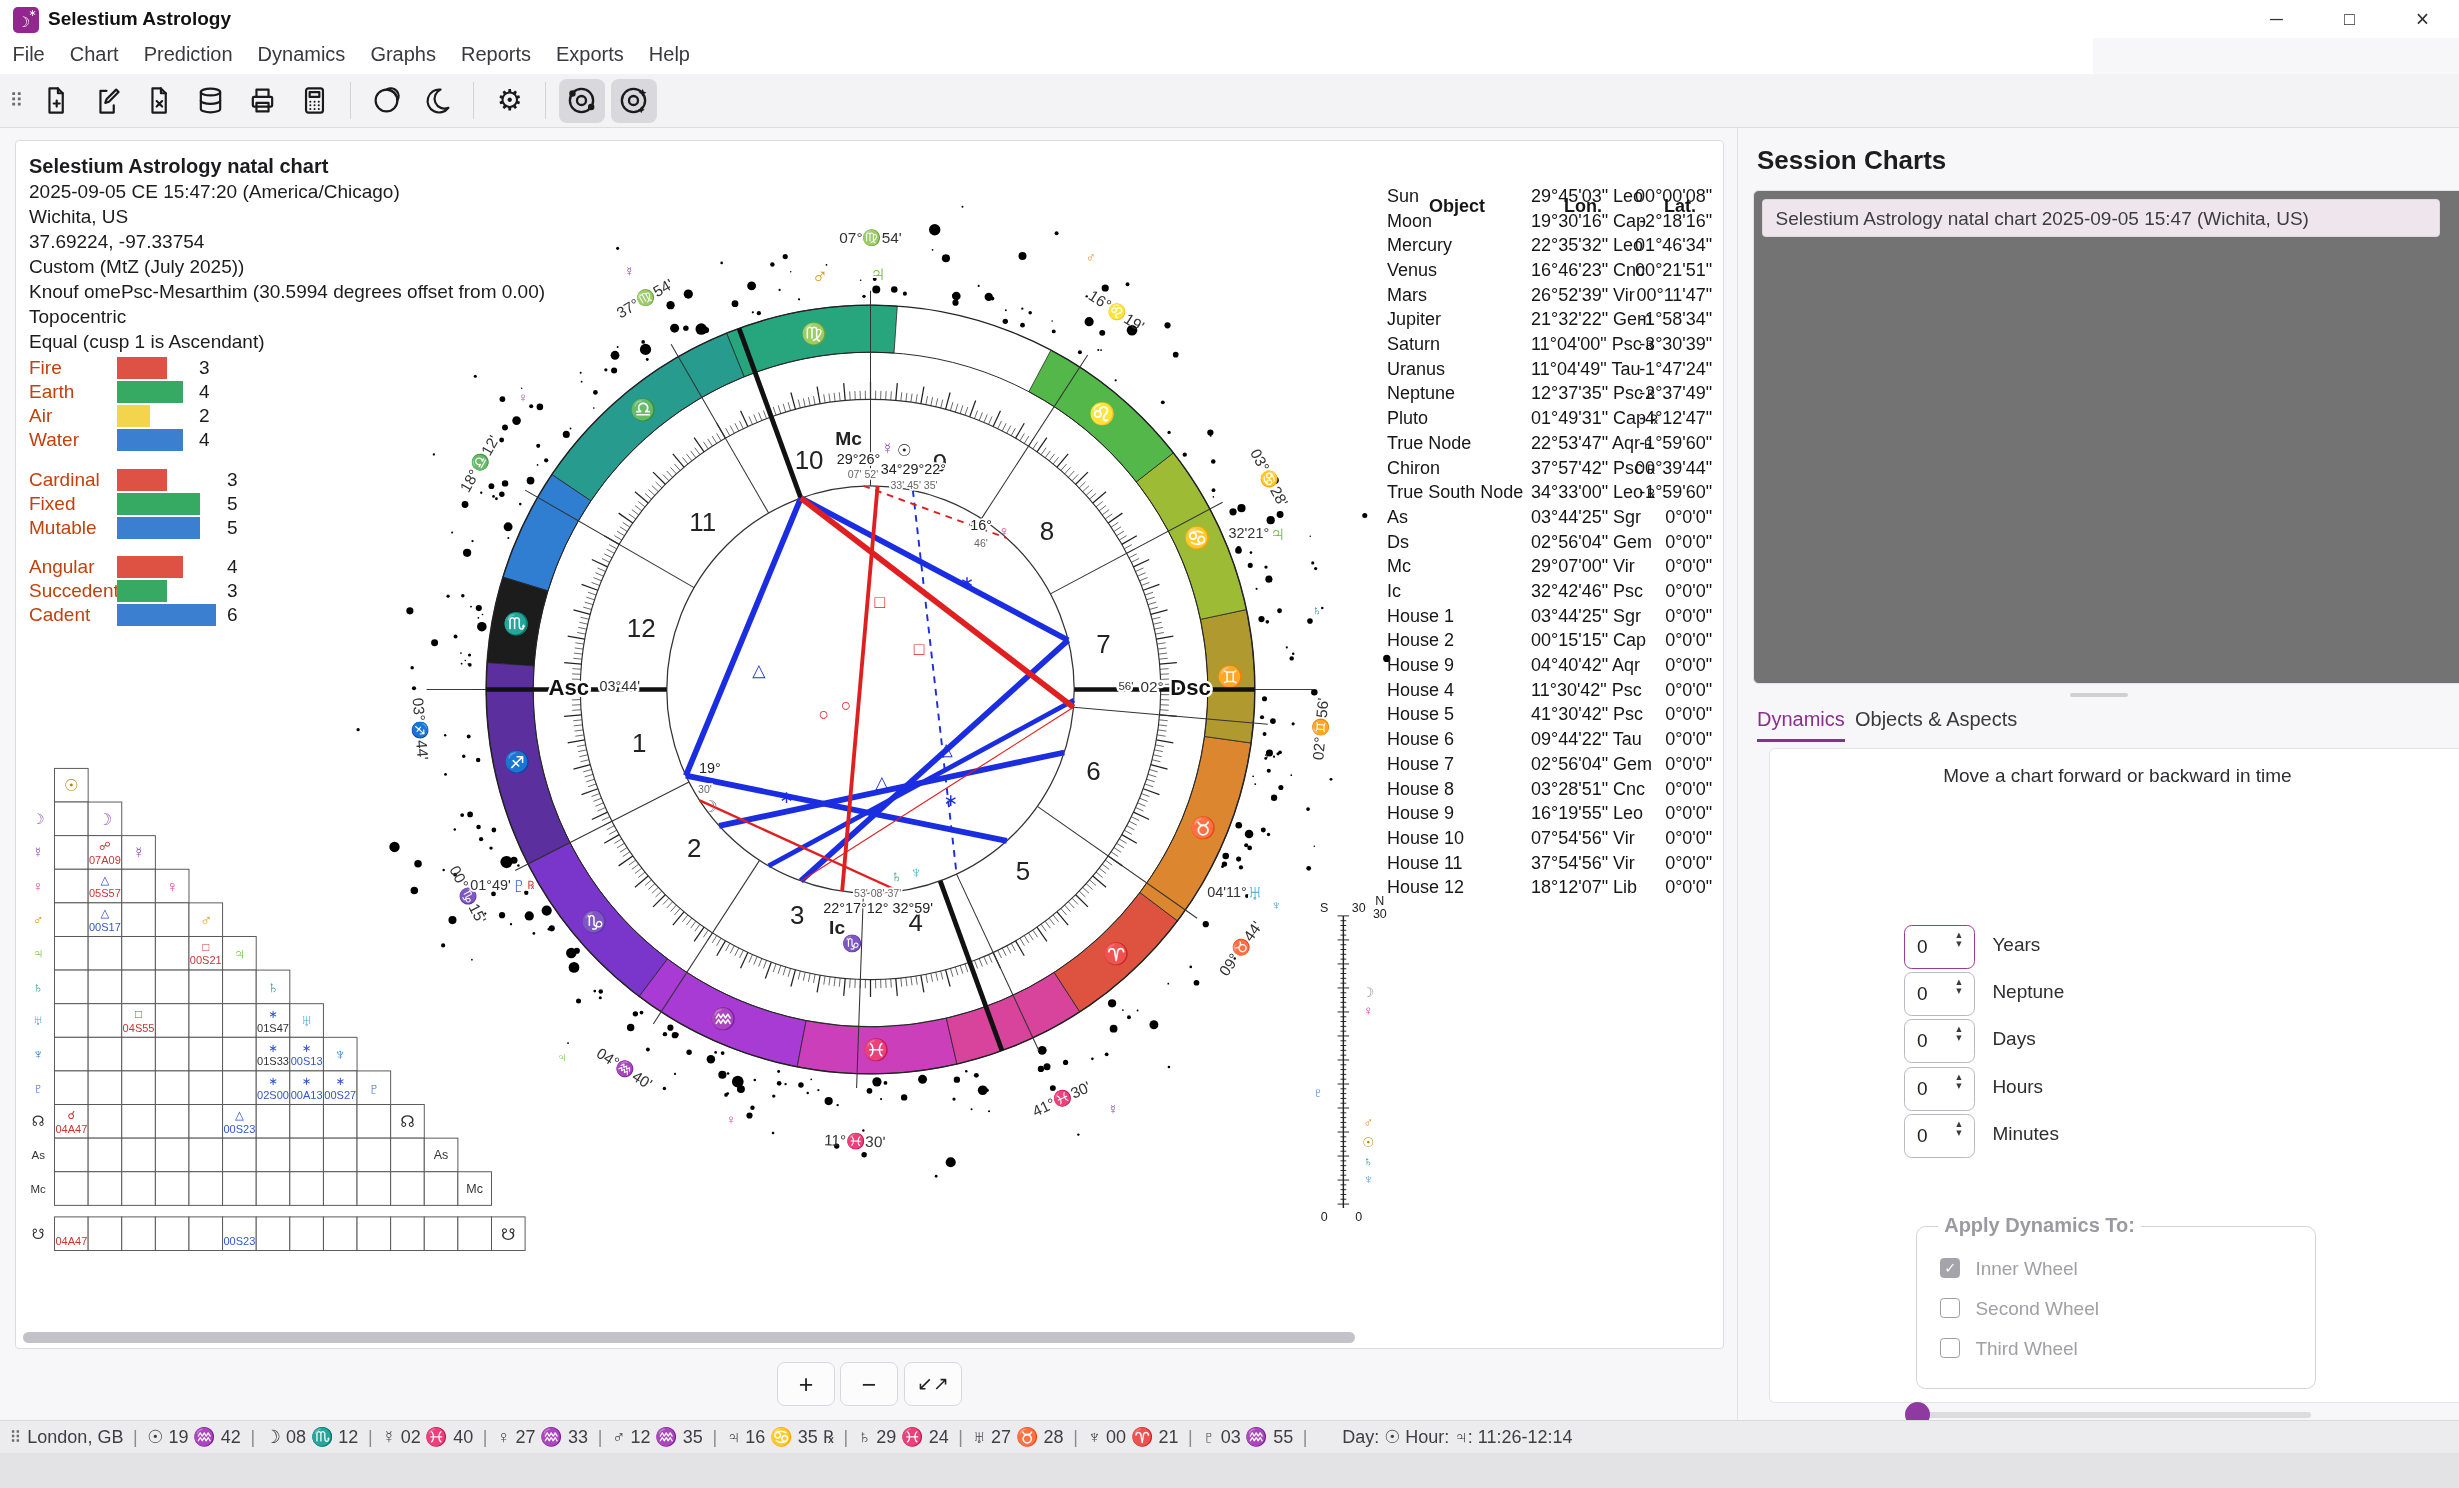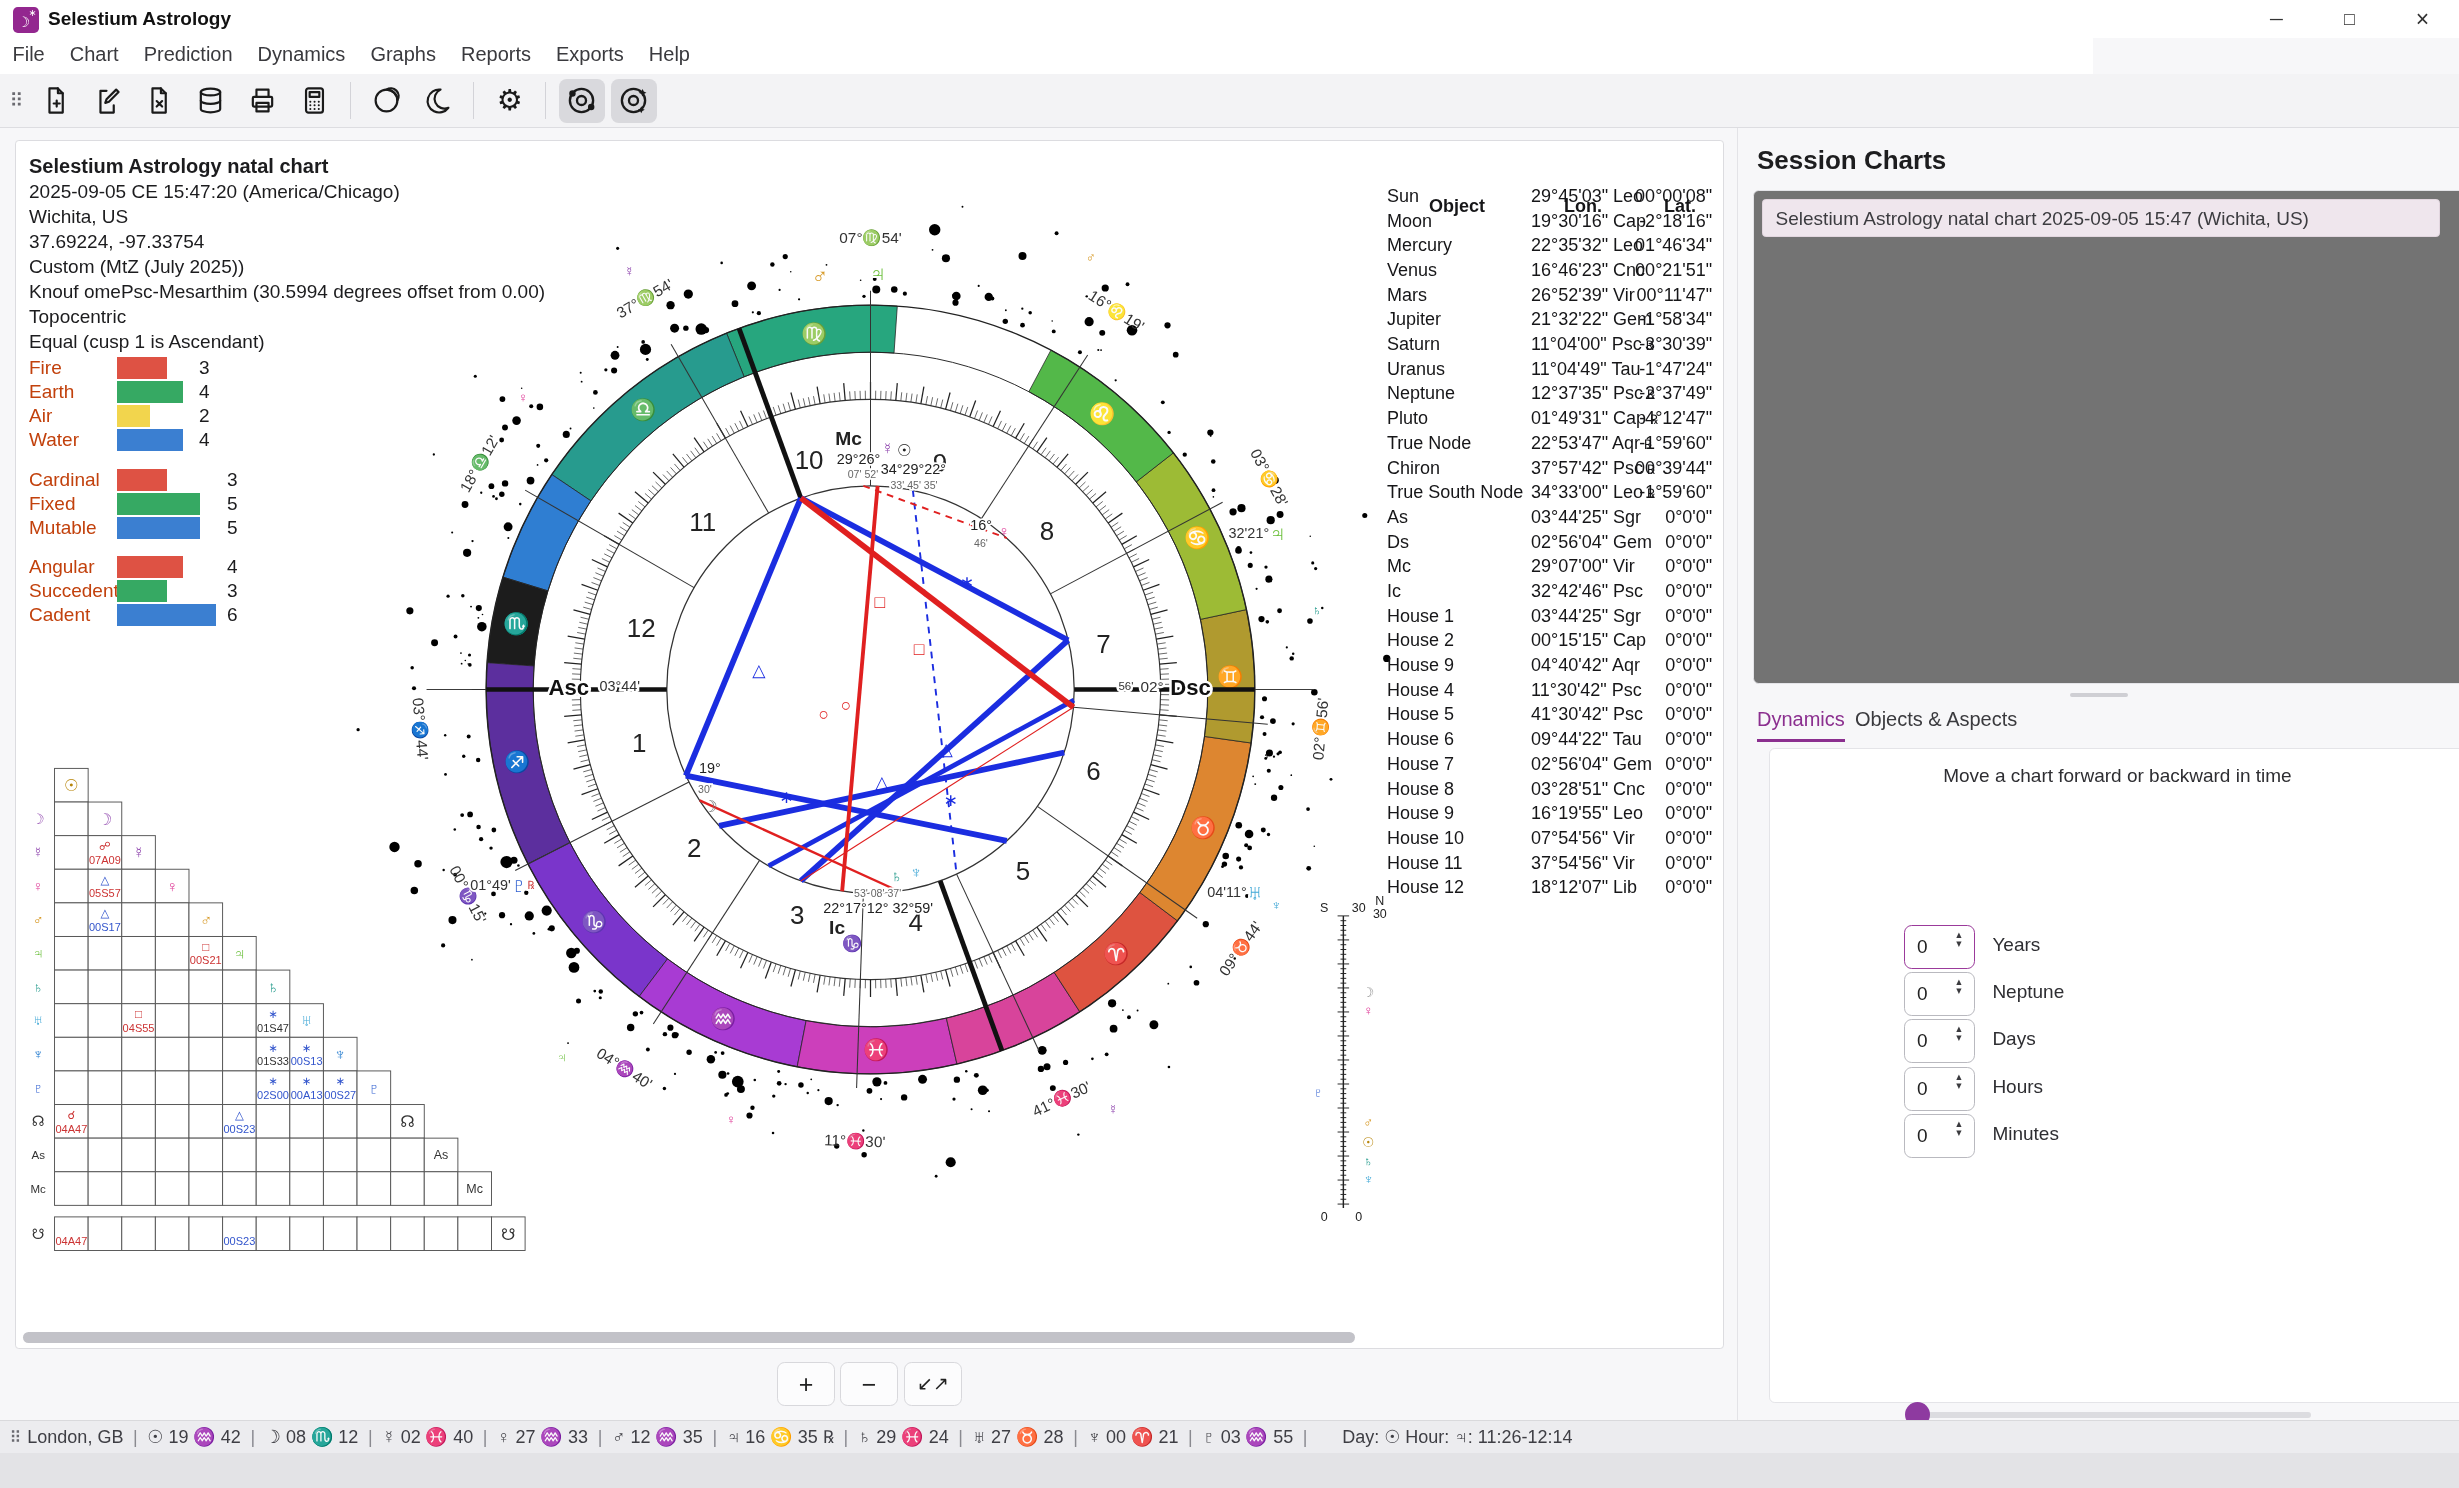--- a/index.html
+++ b/index.html
@@ -1456,20 +1456,37 @@
         </div>
         <div class="spinrow" style="top: 318px; width: 288px;">
           <div class="spinbox">0<div class="spinarrows">▴<br>▾</div></div>
           <div class="spinlbl">Hours</div>
         </div>
         <div class="spinrow" style="top: 365px; width: 288px;">
           <div class="spinbox">0<div class="spinarrows">▴<br>▾</div></div>
           <div class="spinlbl">Minutes</div>
         </div>
       </div>
+    <div id="applybox">
+      <div id="applyleg">Apply Dynamics To:</div>
+      <div id="applyopts">
+          <div class="chkrow" style="top: 31px; width: 346px;">
+            <div class="chk on">✓</div>
+            <div class="chklbl">Inner Wheel</div>
+          </div>
+          <div class="chkrow" style="top: 71px; width: 346px;">
+            <div class="chk"></div>
+            <div class="chklbl">Second Wheel</div>
+          </div>
+          <div class="chkrow" style="top: 111px; width: 346px;">
+            <div class="chk"></div>
+            <div class="chklbl">Third Wheel</div>
+          </div>
+        </div>
+    </div>
     <div id="slider">
       <div id="sliderthumb"></div>
     </div>
     <div id="playbtns">
         <div class="pbtn" style="left: 199px;">◁|</div>
         <div class="pbtn" style="left: 262px;">◁</div>
         <div class="pbtn" style="left: 325px;">□</div>
         <div class="pbtn" style="left: 387px;">▷</div>
         <div class="pbtn" style="left: 451px;">|▷</div>
       </div>

